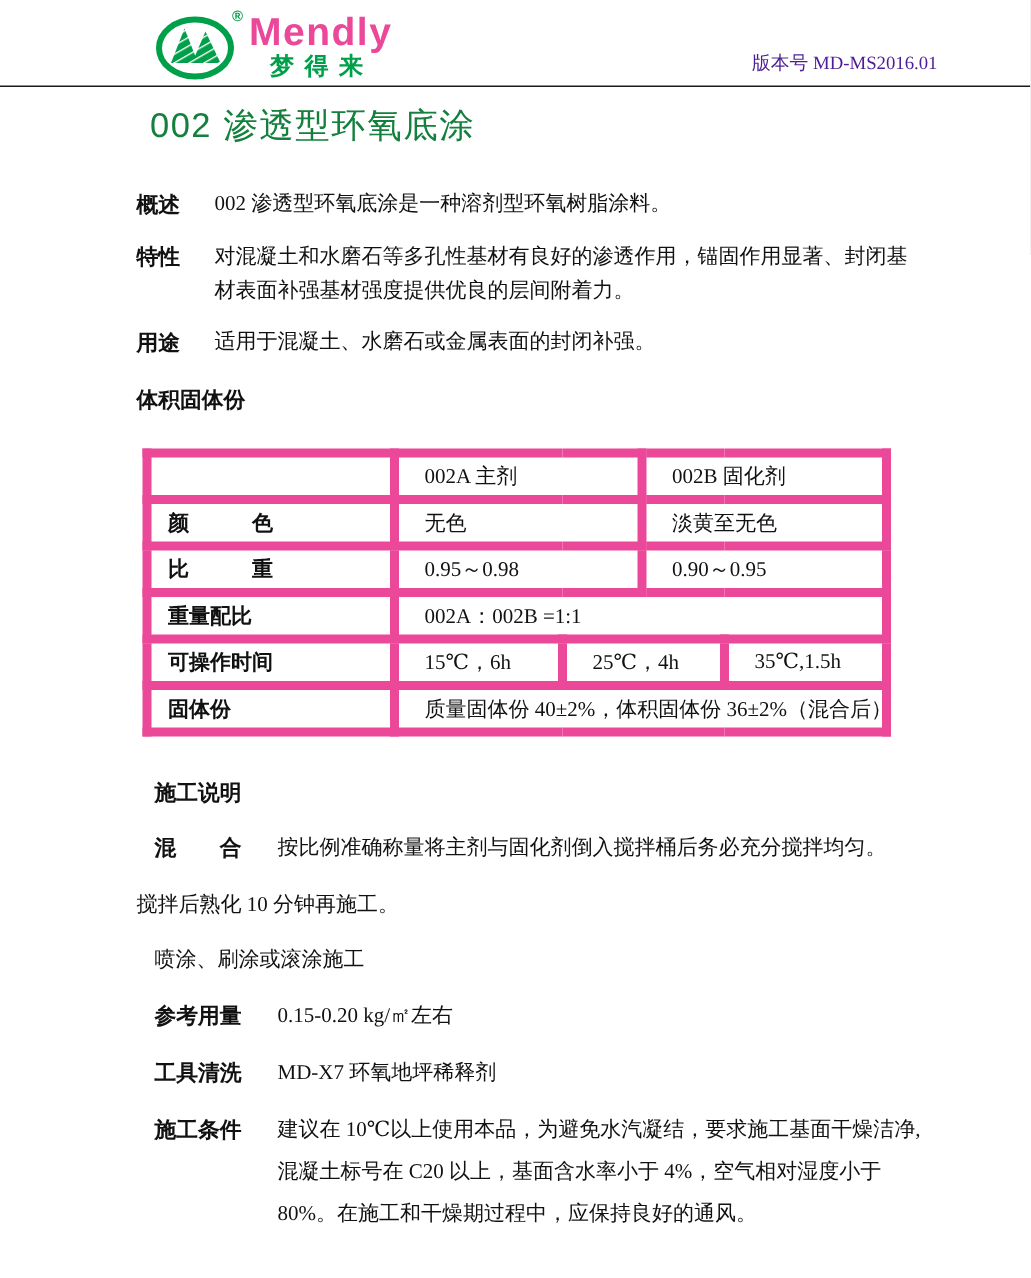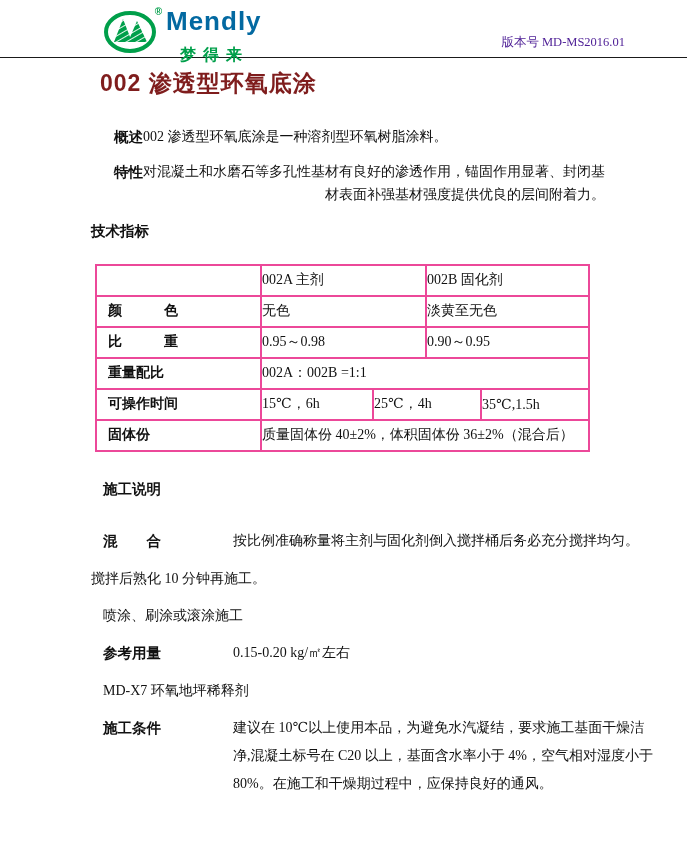--- a/index.html
+++ b/index.html
@@ -32,57 +32,57 @@
     position: absolute; top: -2px; right: -2px;
     font-size: 10px; font-weight: bold; color: #009F4A;
     font-family: "Liberation Sans", "DejaVu Sans", sans-serif;
   }
   .brand-text { margin-left: 6px; line-height: 1; }
   .brand-en {
     font-family: "Liberation Sans", "DejaVu Sans", sans-serif;
     font-weight: 800;
     font-size: 26px;
     letter-spacing: 1px;
-    color: #0369a1;
+    color: #ec4899;
     display: block;
   }
   .brand-cn {
     font-family: "Liberation Sans", "DejaVu Sans", sans-serif;
     font-weight: bold;
     font-size: 16px;
     letter-spacing: 7px;
     color: #009F4A;
     display: block;
-    margin-top: 13px;
+    margin-top: 3px;
     padding-left: 14px;
   }
   .version {
     position: absolute;
     right: 62px;
     bottom: 6px;
     font-size: 12.5px;
     color: #4c1d95;
   }
   .rule {
     border: none;
     border-top: 1.5px solid #1a1a1a;
     width: 100%;
   }
   
   .main { padding: 10px 30px 0 91px; }
   .title {
     font-family: "Liberation Sans", "DejaVu Sans", sans-serif;
-    font-weight: bold;
+    font-weight: normal;
     font-size: 23px;
     letter-spacing: 1px;
-    color: #7f1d1d;
+    color: #15803d;
     margin-left: 9px;
     margin-bottom: 27px;
   }
-  .sec-row { display: flex; margin-bottom: 12px; line-height: 1.6; text-align: right; }
+  .sec-row { display: flex; margin-bottom: 12px; line-height: 1.6; }
   .sec-label {
     flex: 0 0 52px;
     font-family: "Liberation Sans", "DejaVu Sans", sans-serif;
     font-weight: bold;
     font-size: 14.5px;
     white-space: nowrap;
   }
   .sec-text { max-width: 462px; }
   .sec-heading {
     font-family: "Liberation Sans", "DejaVu Sans", sans-serif;
@@ -91,38 +91,38 @@
     margin-top: 16px;
   }
   
   .spec-table {
     border-collapse: collapse;
     margin: 23px 0 0 4px;
     width: 493px;
     table-layout: fixed;
   }
   .spec-table td {
-    border: 2px solid #ec4899;
+    border: 6px solid #ec4899;
     height: 31px;
-    padding: 3px 0;
+    padding: 3px 17px;
     vertical-align: middle;
     font-size: 14px;
     white-space: nowrap;
     overflow: hidden;
   }
   .spec-table td.lbl {
     font-family: "Liberation Sans", "DejaVu Sans", sans-serif;
     font-weight: bold;
     padding-left: 11px;
   }
   .spec-table td.center { text-align: left; }
   
   .construction { margin-top: 28px; }
-  .construction .sec-heading { margin: 0 0 28px 12px; }
-  .con-row { display: flex; margin-left: 12px; margin-bottom: 9px; line-height: 2.0; gap: 48px; }
+  .construction .sec-heading { margin: 0 0 14px 12px; }
+  .con-row { display: flex; margin-left: 12px; margin-bottom: 9px; line-height: 2.0; }
   .con-label {
     flex: 0 0 82px;
     font-family: "Liberation Sans", "DejaVu Sans", sans-serif;
     font-weight: bold;
     font-size: 14.5px;
     white-space: nowrap;
   }
   .con-text { max-width: 430px; }
   .con-cont { margin: 0 0 9px 0; line-height: 2.0; }
 </style>
@@ -164,22 +164,26 @@
     <div class="sec-row">
       <span class="sec-label">概述</span>
       <p class="sec-text">002 渗透型环氧底涂是一种溶剂型环氧树脂涂料。</p>
     </div>
 
     <div class="sec-row">
       <span class="sec-label">特性</span>
       <p class="sec-text">对混凝土和水磨石等多孔性基材有良好的渗透作用，锚固作用显著、封闭基材表面补强基材强度提供优良的层间附着力。</p>
     </div>
 
-
-    <div class="sec-heading">技术指标</div>
+    <div class="sec-row">
+      <span class="sec-label">用途</span>
+      <p class="sec-text">适用于混凝土、水磨石或金属表面的封闭补强。</p>
+    </div>
+
+    <div class="sec-heading">体积固体份</div>
 
     <table class="spec-table">
       <colgroup>
         <col style="width:165px">
           <col style="width:112px">
           <col style="width:53px">
           <col style="width:55px">
           <col style="width:108px">
       </colgroup>
       <tbody>
@@ -227,20 +231,21 @@
       <div class="con-row">
         <p class="con-text">喷涂、刷涂或滚涂施工</p>
       </div>
 
       <div class="con-row">
         <span class="con-label">参考用量</span>
         <p class="con-text">0.15-0.20 kg/㎡左右</p>
       </div>
 
       <div class="con-row">
+        <span class="con-label">工具清洗</span>
         <p class="con-text">MD-X7 环氧地坪稀释剂</p>
       </div>
 
       <div class="con-row">
         <span class="con-label">施工条件</span>
         <p class="con-text">建议在 10℃以上使用本品，为避免水汽凝结，要求施工基面干燥洁净,混凝土标号在 C20 以上，基面含水率小于 4%，空气相对湿度小于 80%。在施工和干燥期过程中，应保持良好的通风。</p>
       </div>
 
     </div>
 

